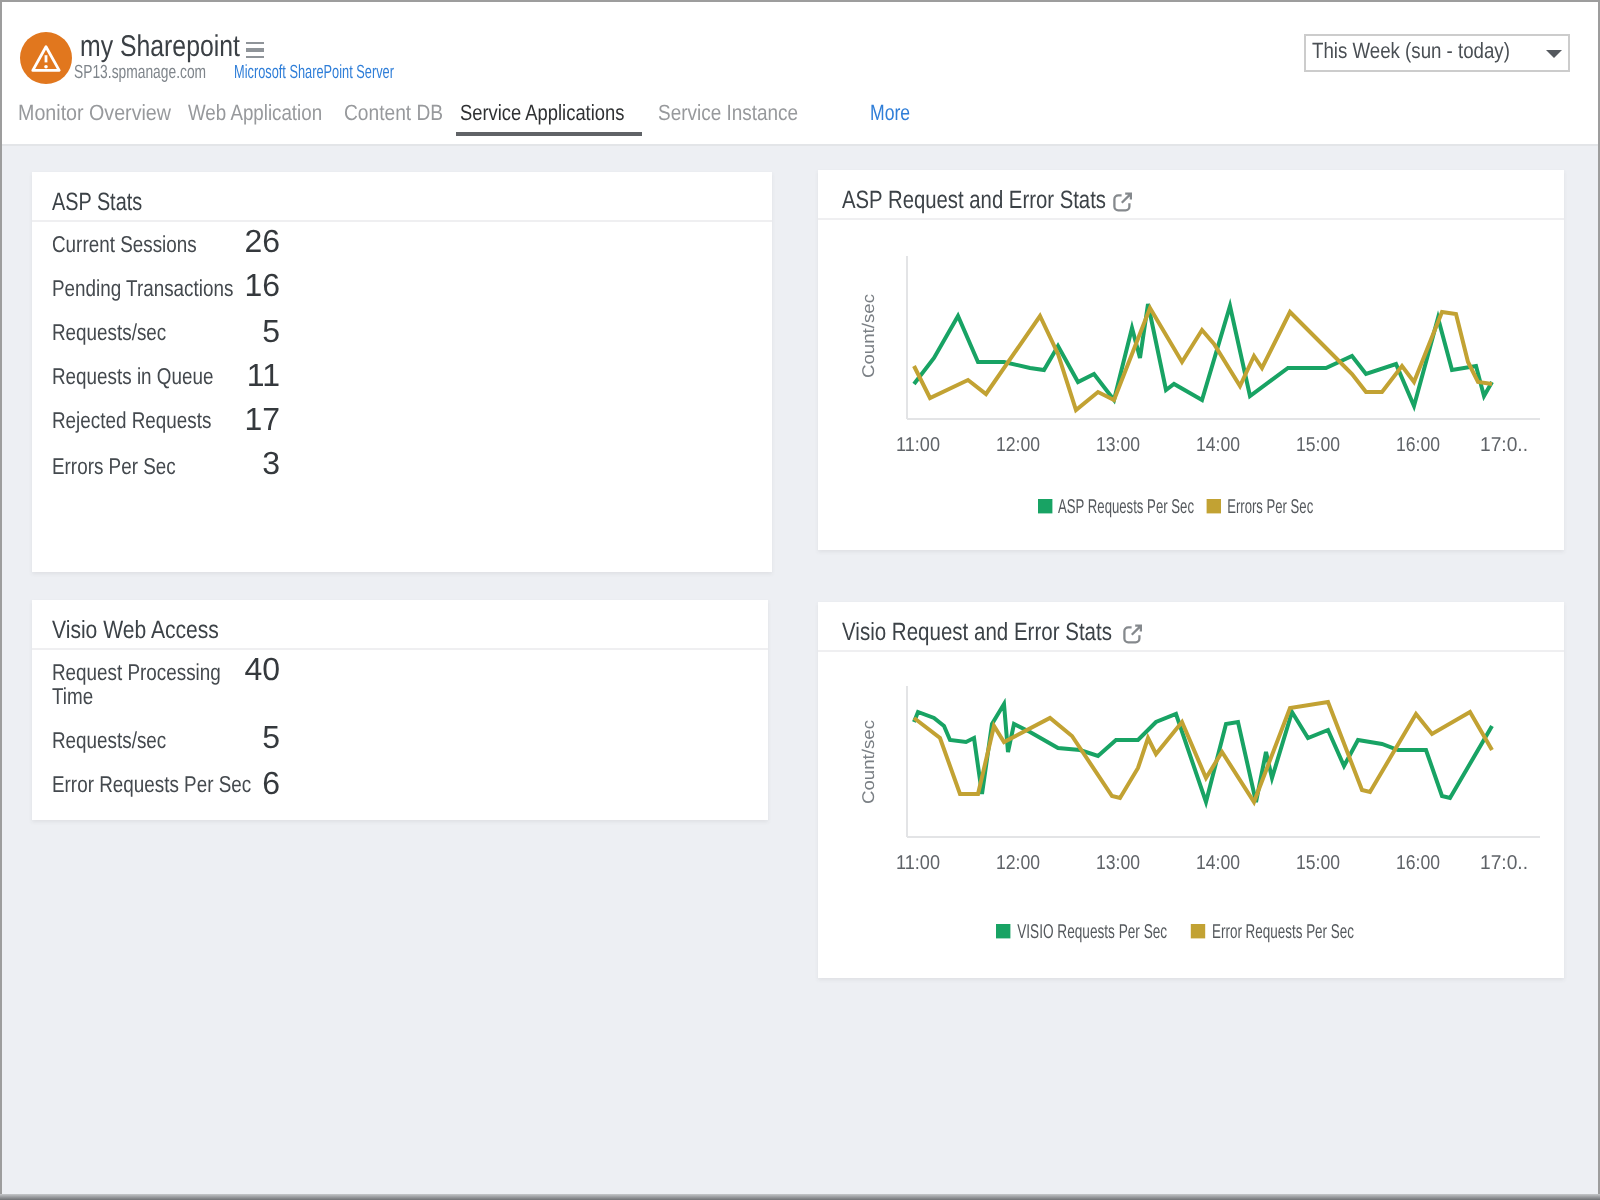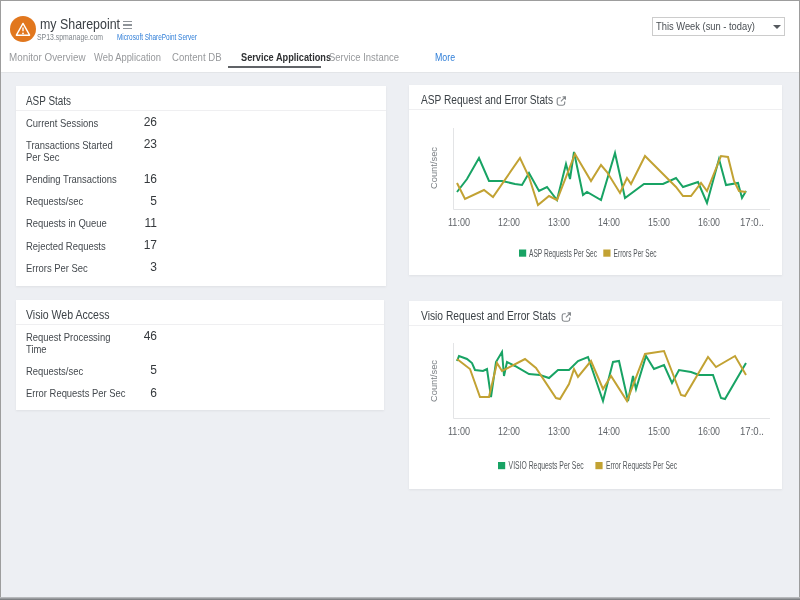--- a/index.html
+++ b/index.html
@@ -15,40 +15,40 @@
 .title { position:absolute; left:40px; top:15px; font-size:15px; line-height:18px; color:#3b4045; }
 .burger { position:absolute; left:123px; top:20.5px; width:9px; }
 .burger div { height:1.5px; background:#8f9499; margin-bottom:2.2px; }
 .host { position:absolute; left:37px; top:31px; font-size:9.5px; line-height:11px; color:#7f858b; }
 .mslink { position:absolute; left:117px; top:31px; font-size:9.5px; line-height:11px; color:#2f7ed8; }
 .select { position:absolute; left:652px; top:17px; width:133px; height:19px; border:1px solid #cccccc; background:#fff; font-size:11px; color:#4a4f54; line-height:17px; padding-left:3px; }
 .select .arr { position:absolute; right:3px; top:7px; width:0; height:0; border-left:4px solid transparent; border-right:4px solid transparent; border-top:4.5px solid #55595e; }
 
 
 .tab { position:absolute; top:51px; font-size:11px; line-height:13px; color:#97999c; }
-.tab.active { color:#2f3133; font-weight:bold;margin-left:11px; }
+.tab.active { color:#2f3133; font-weight:normal; }
 .tab.more { color:#2f7ed8;padding-left:28px; }
 .tabline { position:absolute; left:228px; top:66px; width:93px; height:2px; background:#606367; }
 
 
 .content { position:absolute; left:1px; right:1px; top:72px; bottom:3px; background:#edeff3; border-top:1px solid #e3e5e8; }
 .card { position:absolute; background:#fff; box-shadow:0 1px 2px rgba(60,64,67,0.08); }
 .card .ctitle { position:absolute; left:10px; top:7.5px; font-size:12.5px; line-height:14px; color:#3c4247; white-space:nowrap; }
 .card .cdivider { position:absolute; left:0px; right:0px; top:23.5px; height:1px; background:#efeff1; }
 #card-chart1 .ctitle, #card-chart2 .ctitle { left:12px; }
 
 #card-asp   { left:15px;  top:13px;  width:370px; height:200px; }
 #card-visio { left:15px;  top:227px; width:368px; height:110px; }
 #card-chart1{ left:408px; top:12px;  width:373px; height:190px; }
 #card-chart2{ left:408px; top:228px; width:373px; height:188px; }
 
 .rows { position:absolute; left:10px; right:10px; top:25.5px; }
 .row { position:relative; padding:5.1px 0; }
 .row .lbl { display:block; width:124px; font-size:11.5px; line-height:12px; color:#44494e; transform:scaleX(0.82); transform-origin:0 0; }
-.row .val { position:absolute; left:101px; top:4.8px; width:30px; font-size:12px; line-height:12px; color:#35393d; text-align:right; }
+.row .val { position:absolute; left:84px; top:4.8px; width:30px; font-size:16px; line-height:12px; color:#35393d; text-align:right; }
 
 .chartsvg { position:absolute; inset:0; overflow:visible; }
 .icon-ext { position:absolute; top:3px; }
 </style>
 </head>
 <body>
 <div class="page">
   <div class="content"></div>
 
   <svg class="logo" viewBox="0 0 26 26">
@@ -79,24 +79,20 @@
 
     <div class="card" id="card-asp">
       <div class="ctitle"><span class="sx" style="transform:scaleX(0.794)">ASP Stats</span></div>
       <div class="cdivider"></div>
       <div class="rows">
         <div class="row">
             <span class="lbl">Current Sessions</span>
             <span class="val">26</span>
           </div>
         <div class="row">
-            <span class="lbl">Transactions Started Per Sec</span>
-            <span class="val">23</span>
-          </div>
-        <div class="row">
             <span class="lbl">Pending Transactions</span>
             <span class="val">16</span>
           </div>
         <div class="row">
             <span class="lbl">Requests/sec</span>
             <span class="val">5</span>
           </div>
         <div class="row">
             <span class="lbl">Requests in Queue</span>
             <span class="val">11</span>
@@ -111,21 +107,21 @@
           </div>
       </div>
     </div>
 
     <div class="card" id="card-visio">
       <div class="ctitle"><span class="sx" style="transform:scaleX(0.844)">Visio Web Access</span></div>
       <div class="cdivider"></div>
       <div class="rows">
         <div class="row">
             <span class="lbl">Request Processing Time</span>
-            <span class="val">46</span>
+            <span class="val">40</span>
           </div>
         <div class="row">
             <span class="lbl">Requests/sec</span>
             <span class="val">5</span>
           </div>
         <div class="row">
             <span class="lbl">Error Requests Per Sec</span>
             <span class="val">6</span>
           </div>
       </div>

